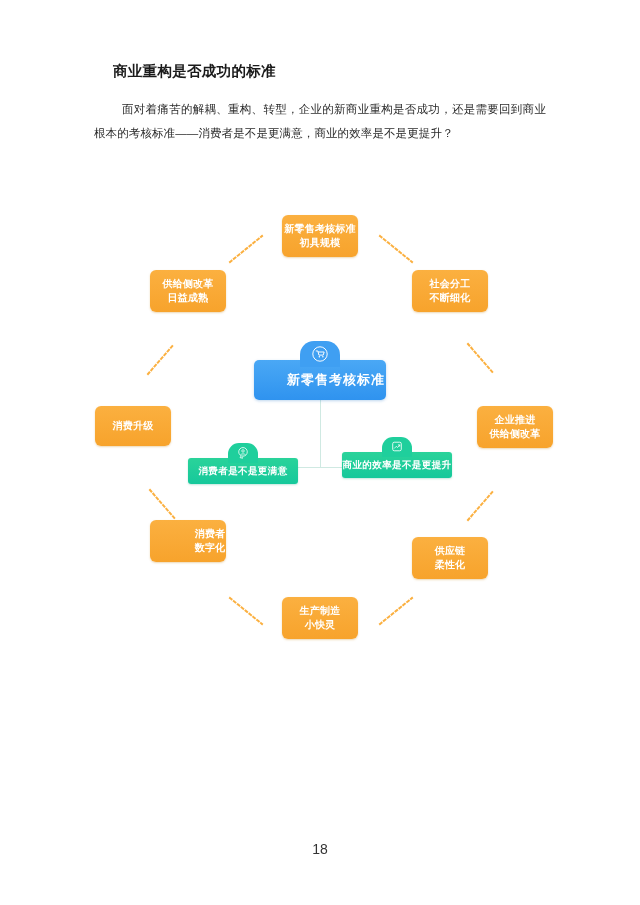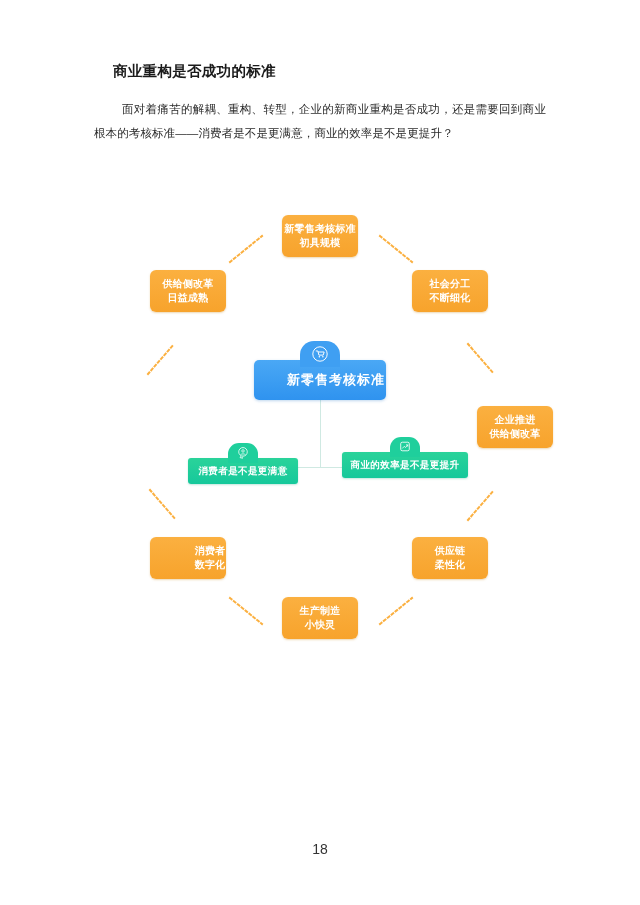--- a/index.html
+++ b/index.html
@@ -217,27 +217,30 @@
   <div class="node node-orange" style="left:412px; top:80px;">
     <span>社会分工</span>
     <span>不断细化</span>
   </div>
 
   <div class="node node-orange" style="left:150px; top:80px;">
     <span>供给侧改革</span>
     <span>日益成熟</span>
   </div>
 
+  <div class="node node-orange one-line" style="left:95px; top:216px;">
+    <span>消费升级</span>
+  </div>
 
   <div class="node node-orange" style="left:477px; top:216px;">
     <span>企业推进</span>
     <span>供给侧改革</span>
   </div>
 
-  <div class="node node-orange" style="left:150px; top:347px;padding-left:44px;">
+  <div class="node node-orange" style="left:150px; top:330px;padding-left:44px;">
     <span>消费者</span>
     <span>数字化</span>
   </div>
 
   <div class="node node-orange" style="left:412px; top:347px;">
     <span>供应链</span>
     <span>柔性化</span>
   </div>
 
   <div class="node node-orange" style="left:282px; top:407px;">
@@ -266,21 +269,21 @@
           <circle cx="10" cy="9" r="6.6" fill="none" stroke="#ffffff" stroke-width="1.2"></circle>
           <circle cx="10" cy="7.6" r="1.9" fill="none" stroke="#ffffff" stroke-width="1.1"></circle>
           <path d="M6.6 13.2c1.1-1.7 5.7-1.7 6.8 0" fill="none" stroke="#ffffff" stroke-width="1.1" stroke-linecap="round"></path>
           <path d="M6.8 15.4l-1.4 3 2.3-.9.9 2.1 1.3-3.4" fill="none" stroke="#ffffff" stroke-width="1"></path>
         </svg>
       </span>
     </div>
     <span>消费者是不是更满意</span>
   </div>
 
-  <div class="node node-green" style="left:342px; top:262px; width:126px;">
+  <div class="node node-green" style="left:342px; top:262px; width:110px;">
     <div class="green-tab">
       <span class="glyph">
         <svg viewBox="0 0 20 20" width="13" height="13">
           <rect x="3.4" y="3.4" width="13.2" height="13.2" rx="2.4" fill="none" stroke="#ffffff" stroke-width="1.3"></rect>
           <path d="M6.2 12.6l2.6-2.8 2.1 1.7 3.1-3.6" fill="none" stroke="#ffffff" stroke-width="1.2" stroke-linecap="round" stroke-linejoin="round"></path>
           <path d="M12.1 7.5h2.1v2.1" fill="none" stroke="#ffffff" stroke-width="1.2" stroke-linecap="round"></path>
         </svg>
       </span>
     </div>
     <span>商业的效率是不是更提升</span>

